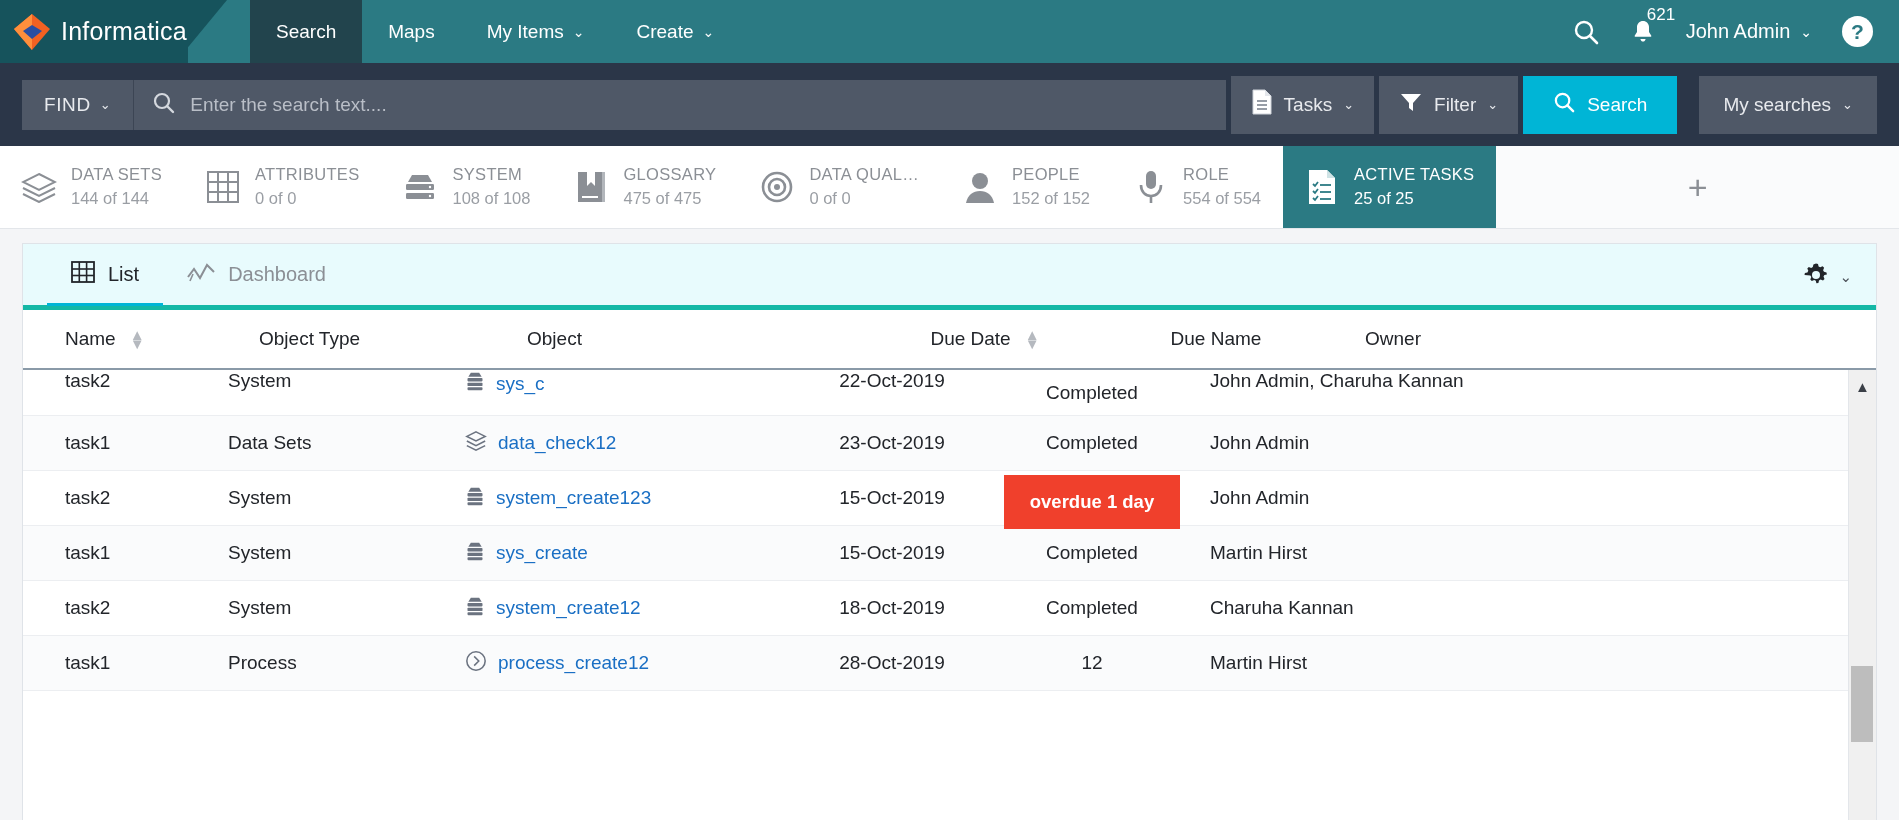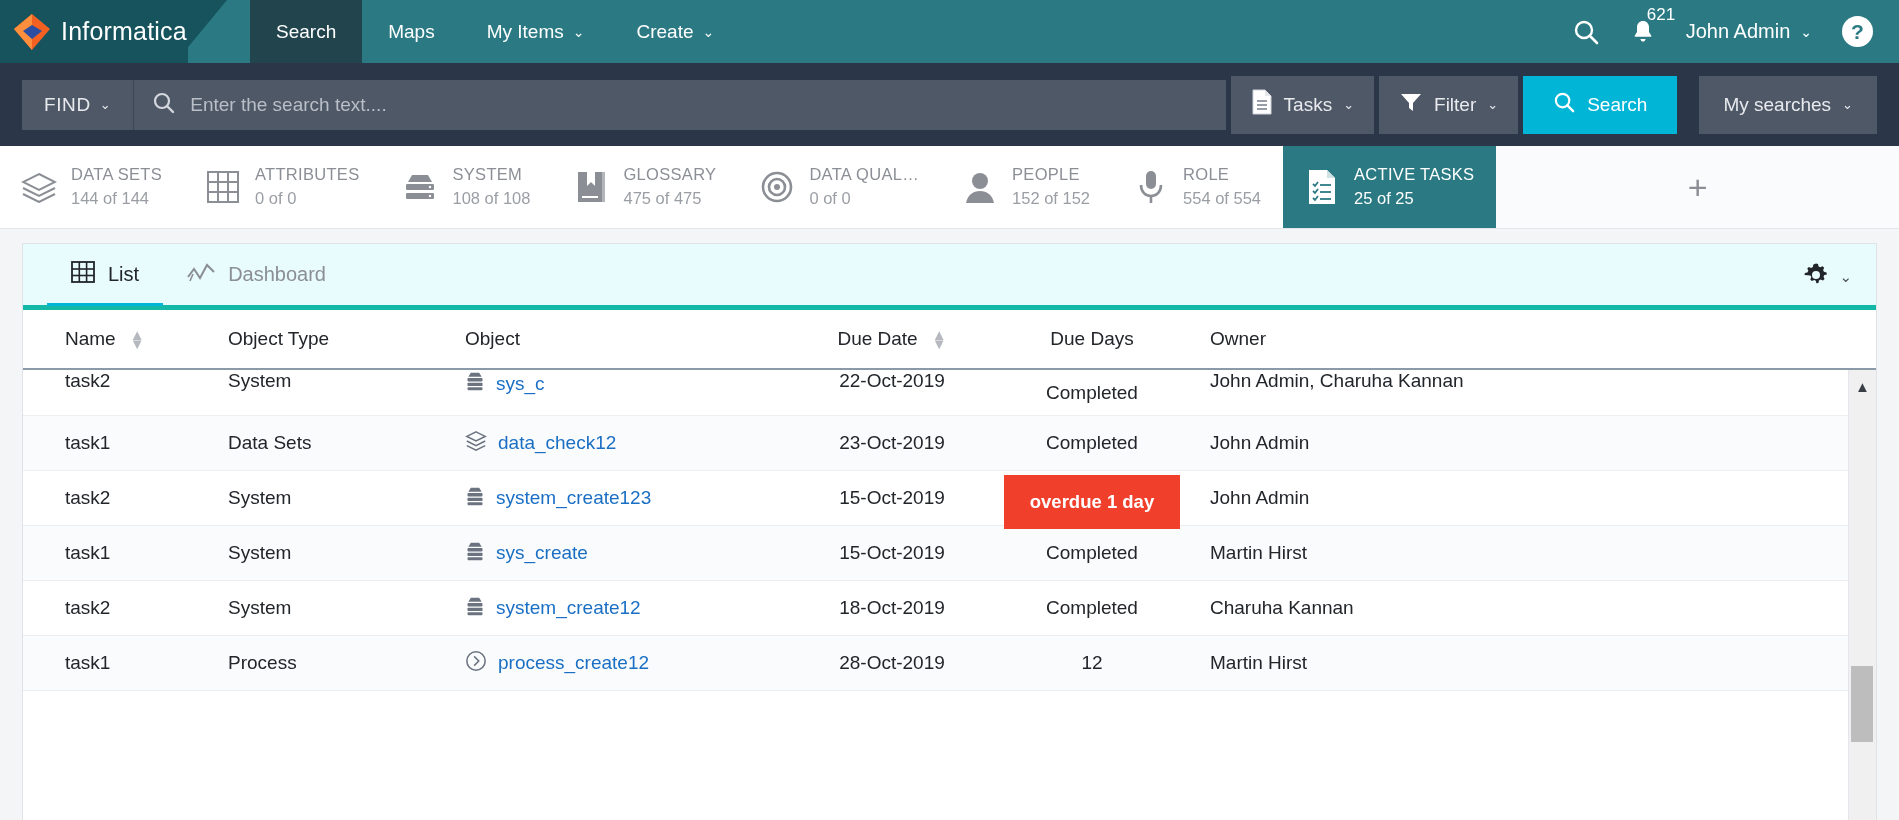--- a/index.html
+++ b/index.html
@@ -154,20 +154,21 @@
   .gear-wrap {
     position: absolute; right: 24px; top: 0; height: 66px;
     display: flex; align-items: center; gap: 10px; cursor: pointer;
   }
   .gear-wrap .caret { font-size: 15px; color: #4a4f57; }
 
   .thead {
     height: 60px; display: flex; align-items: center;
     border-bottom: 2px solid #8a9aa8; background: #fff;
     padding-left: 0;
+    gap: 31px;
   }
   .th {
     font-size: 19px; color: #22252a; display: flex; align-items: center;
     white-space: nowrap;
   }
   .sortarrows {
     display: inline-flex; flex-direction: column; align-items: center;
     margin-left: 14px; color: #b5b9bf; line-height: .62; font-size: 15px;
     cursor: pointer;
   }
@@ -496,21 +497,21 @@
       <span>Object</span>
     </div>
     <div class="th c-duedate">
       <span>Due Date</span>
       <span class="sortarrows">
         <span>▲</span>
           <span>▼</span>
       </span>
     </div>
     <div class="th c-duedays">
-      <span>Due Days</span>
+      <span>Due Name</span>
     </div>
     <div class="th c-owner">
       <span>Owner</span>
     </div>
   </div>
 
   <div class="tbody">
 
     <div class="trow first">
       <div class="cell c-name">task2</div>

